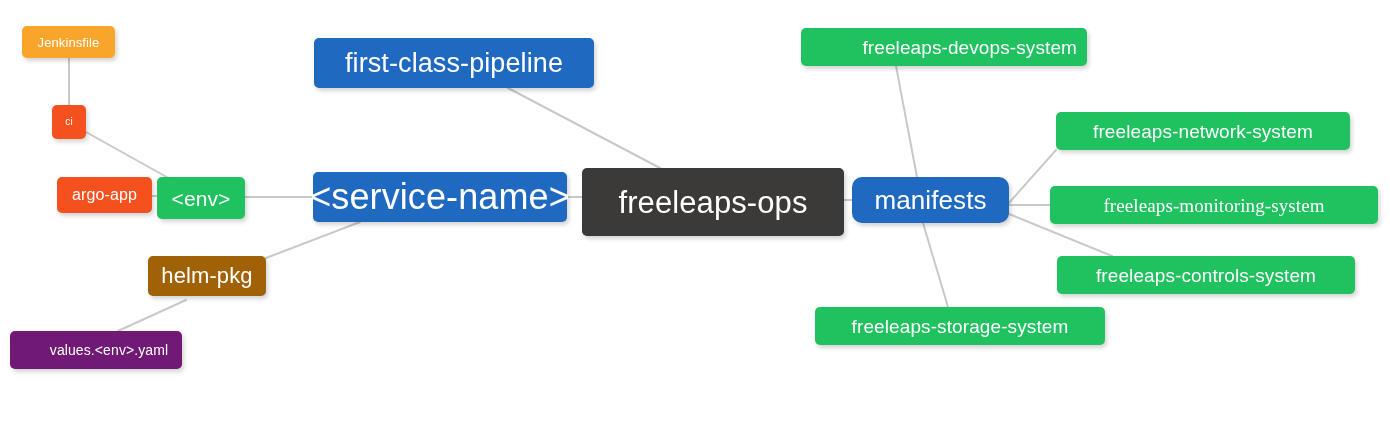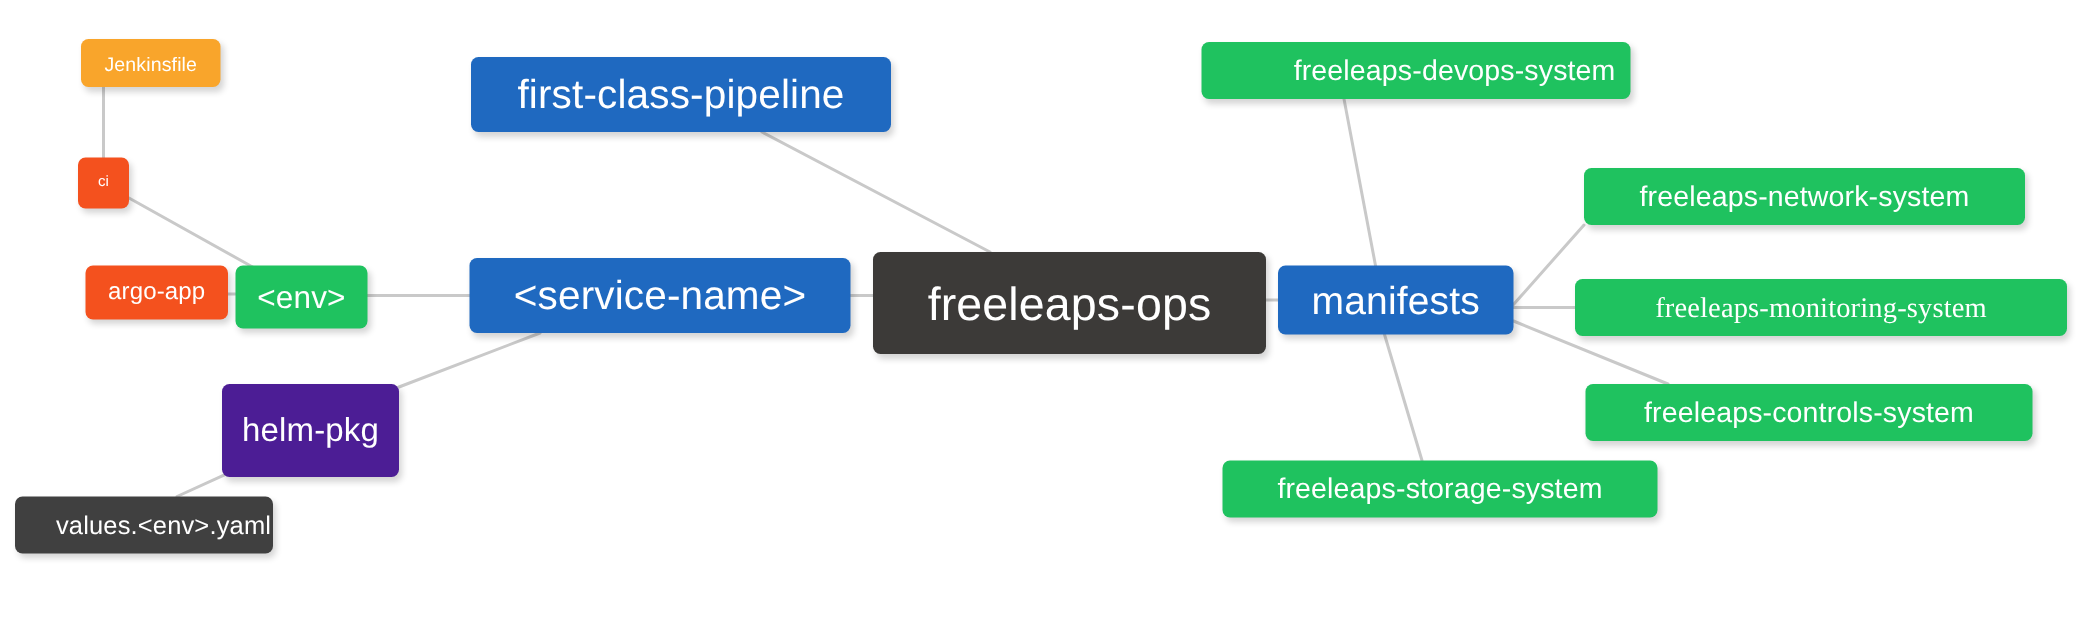--- a/index.html
+++ b/index.html
@@ -66,48 +66,48 @@
       <polyline points="508,88 660,168" class="edge" stroke="#c9c9c9"></polyline>
       <polyline points="567,197 582,197" class="edge" stroke="#c9c9c9"></polyline>
       <polyline points="844,200 852,200" class="edge" stroke="#c9c9c9"></polyline>
       <polyline points="917,177 896,66" class="edge" stroke="#c9c9c9"></polyline>
       <polyline points="1009,203 1056,150" class="edge" stroke="#c9c9c9"></polyline>
       <polyline points="1009,205 1050,205" class="edge" stroke="#c9c9c9"></polyline>
       <polyline points="1009,214 1112,256" class="edge" stroke="#c9c9c9"></polyline>
       <polyline points="923,223 948,307" class="edge" stroke="#c9c9c9"></polyline>
     </svg>
   <div id="node-layer">
-      <div class="node" style="left: 22px; top: 26px; width: 93px; height: 32px; background: rgb(249, 165, 43); font-size: 13px; margin-left: 32px;">
+      <div class="node" style="left: 22px; top: 26px; width: 93px; height: 32px; background: rgb(249, 165, 43); font-size: 13px;">
         <span class="node-label">Jenkinsfile</span>
       </div>
       <div class="node" style="left: 52px; top: 105px; width: 34px; height: 34px; background: rgb(244, 81, 30); font-size: 10px;">
         <span class="node-label">ci</span>
       </div>
       <div class="node" style="left: 33px; top: 177px; width: 95px; height: 36px; background: rgb(244, 81, 30); font-size: 16px; margin-left: 24px;">
         <span class="node-label">argo-app</span>
       </div>
       <div class="node" style="left: 157px; top: 177px; width: 88px; height: 42px; background: rgb(31, 194, 95); font-size: 21px;">
         <span class="node-label">&lt;env&gt;</span>
       </div>
-      <div class="node" style="left: 148px; top: 256px; width: 118px; height: 62px; background: #4c1d95; font-size: 22px;">
+      <div class="node" style="left: 148px; top: 256px; width: 118px; height: 40px; background: #a16207; font-size: 22px;">
         <span class="node-label">helm-pkg</span>
       </div>
-      <div class="node" style="left: 10px; top: 331px; width: 172px; height: 38px; background: #404040; font-size: 17px; padding-left: 36px;">
+      <div class="node" style="left: 10px; top: 331px; width: 172px; height: 38px; background: #701a75; font-size: 14px; padding-left: 36px;">
         <span class="node-label">values.&lt;env&gt;.yaml</span>
       </div>
       <div class="node" style="left: 314px; top: 38px; width: 280px; height: 50px; background: rgb(31, 105, 192); font-size: 27px;">
         <span class="node-label">first-class-pipeline</span>
       </div>
-      <div class="node" style="left: 313px; top: 172px; width: 254px; height: 50px; background: rgb(31, 105, 192); font-size: 27px; justify-content: center;">
+      <div class="node" style="left: 313px; top: 172px; width: 254px; height: 50px; background: rgb(31, 105, 192); font-size: 36px; justify-content: center;">
         <span class="node-label">&lt;service-name&gt;</span>
       </div>
       <div class="node" style="left: 582px; top: 168px; width: 262px; height: 68px; background: rgb(60, 58, 56); font-size: 31px;">
         <span class="node-label">freeleaps-ops</span>
       </div>
-      <div class="node" style="left: 852px; top: 177px; width: 157px; height: 46px; background: rgb(31, 105, 192); font-size: 26px;">
+      <div class="node" style="left: 852px; top: 177px; width: 157px; height: 46px; background: rgb(31, 105, 192); font-size: 26px; border-radius: 10px;">
         <span class="node-label">manifests</span>
       </div>
       <div class="node" style="left: 801px; top: 28px; width: 286px; height: 38px; background: rgb(31, 194, 95); font-size: 19px; justify-content: flex-end;">
         <span class="node-label">freeleaps-devops-system</span>
       </div>
       <div class="node" style="left: 1056px; top: 112px; width: 294px; height: 38px; background: rgb(31, 194, 95); font-size: 19px;">
         <span class="node-label">freeleaps-network-system</span>
       </div>
       <div class="node" style="left: 1050px; top: 186px; width: 328px; height: 38px; background: rgb(31, 194, 95); font-size: 19px; font-family: Liberation Serif, serif;">
         <span class="node-label">freeleaps-monitoring-system</span>

